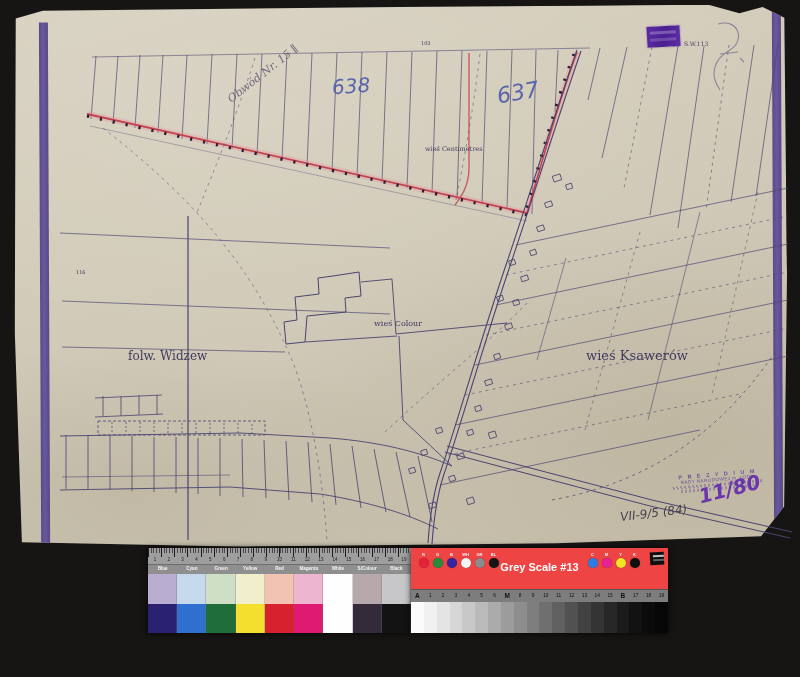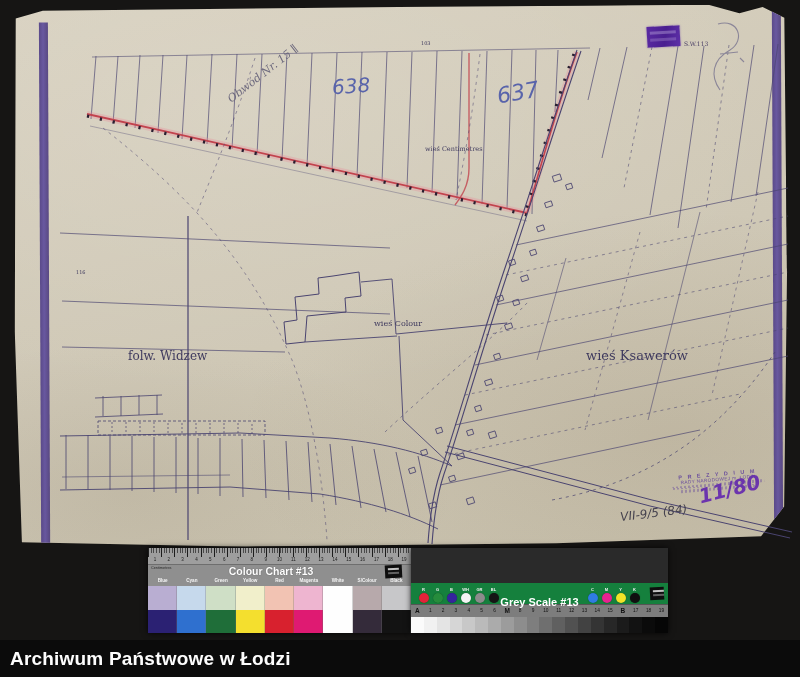--- a/index.html
+++ b/index.html
@@ -58,21 +58,21 @@
     transform:rotate(-3deg);}
   .logo-patch:after{content:"";position:absolute;left:3px;top:3px;width:11px;height:2px;
     background:rgba(240,240,240,.8);box-shadow:0 4px 0 rgba(200,200,200,.45);}
   .cc-labels{display:flex;height:9px;}
   .cc-labels span{flex:1;text-align:center;font-size:4.6px;font-weight:bold;color:#f4f4f4;line-height:8px;}
   .cc-row{display:flex;flex:1;}
   .cc-row span{flex:1;border-right:1px solid rgba(110,110,110,.30);}
   
   .gchart{position:absolute;z-index:5;left:411px;top:548px;width:257px;height:85px;background:#2a2a2a;
     box-shadow:0 0 6px rgba(0,0,0,.8);display:flex;flex-direction:column;}
-  .gs-head{position:relative;height:44px;background:#15803d;margin-top:35px;}
+  .gs-head{position:relative;height:44px;background:#ef4444;}
   .gs-dots{position:absolute;top:4px;display:flex;gap:3px;}
   .gs-dots.left{left:7px;}
   .gs-dots.right{left:176px;}
   .gs-dotwrap{width:11px;text-align:center;}
   .gs-dotlabel{display:block;font-size:4px;font-weight:bold;color:#f2f2f2;line-height:5px;}
   .gs-dot{display:block;width:10px;height:10px;border-radius:50%;margin:1px auto 0;
     box-shadow:0 0 1px rgba(0,0,0,.5);}
   .gs-title{position:absolute;left:50%;top:13px;transform:translateX(-50%);color:#fff;
     font-size:11px;font-weight:bold;white-space:nowrap;}
   .gs-head .logo-patch{right:4px;top:4px;width:14px;height:13px;}
@@ -208,25 +208,20 @@
           <span>12</span>
           <span>13</span>
           <span>14</span>
           <span>15</span>
           <span>16</span>
           <span>17</span>
           <span>18</span>
           <span>19</span>
         </div>
     </div>
-    <div class="cc-mid">
-      <span class="cc-cm">Centimetres</span>
-      <span class="cc-title">Colour Chart #13</span>
-      <span class="logo-patch"></span>
-    </div>
     <div class="cc-labels">
         <span>Blue</span>
         <span>Cyan</span>
         <span>Green</span>
         <span>Yellow</span>
         <span>Red</span>
         <span>Magenta</span>
         <span>White</span>
         <span>S/Colour</span>
         <span>Black</span>
@@ -343,17 +338,14 @@
         <span style="background: rgb(66, 66, 66);"></span>
         <span style="background: rgb(52, 52, 52);"></span>
         <span style="background: rgb(39, 39, 39);"></span>
         <span style="background: rgb(27, 27, 27);"></span>
         <span style="background: rgb(18, 18, 18);"></span>
         <span style="background: rgb(11, 11, 11);"></span>
         <span style="background: rgb(6, 6, 6);"></span>
       </div>
   </div>
 
-  <div class="archive-bar">
-    <span>Archiwum Państwowe w Łodzi</span>
-  </div>
 
 </div>
 
 </body></html>

